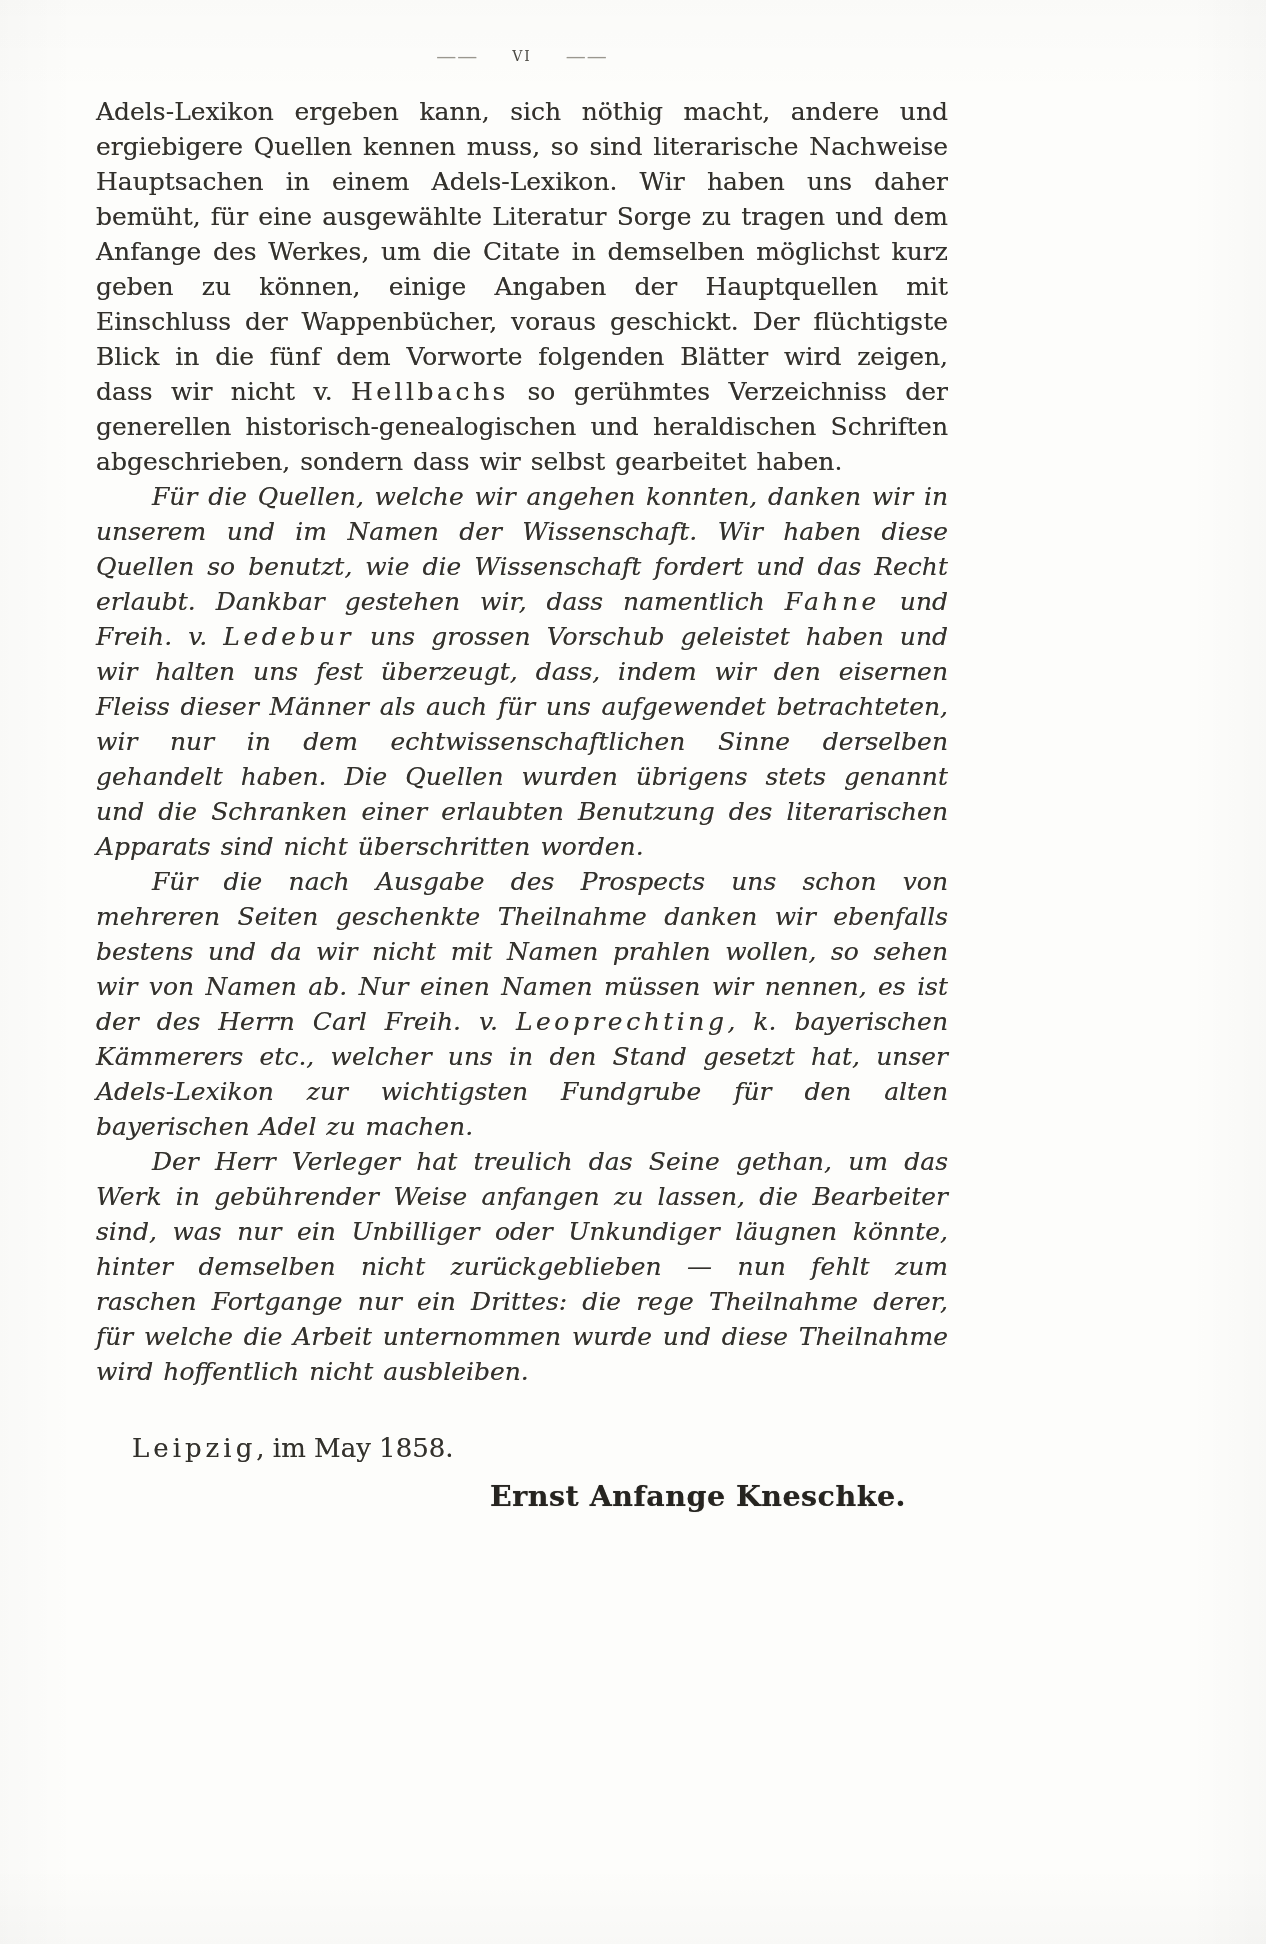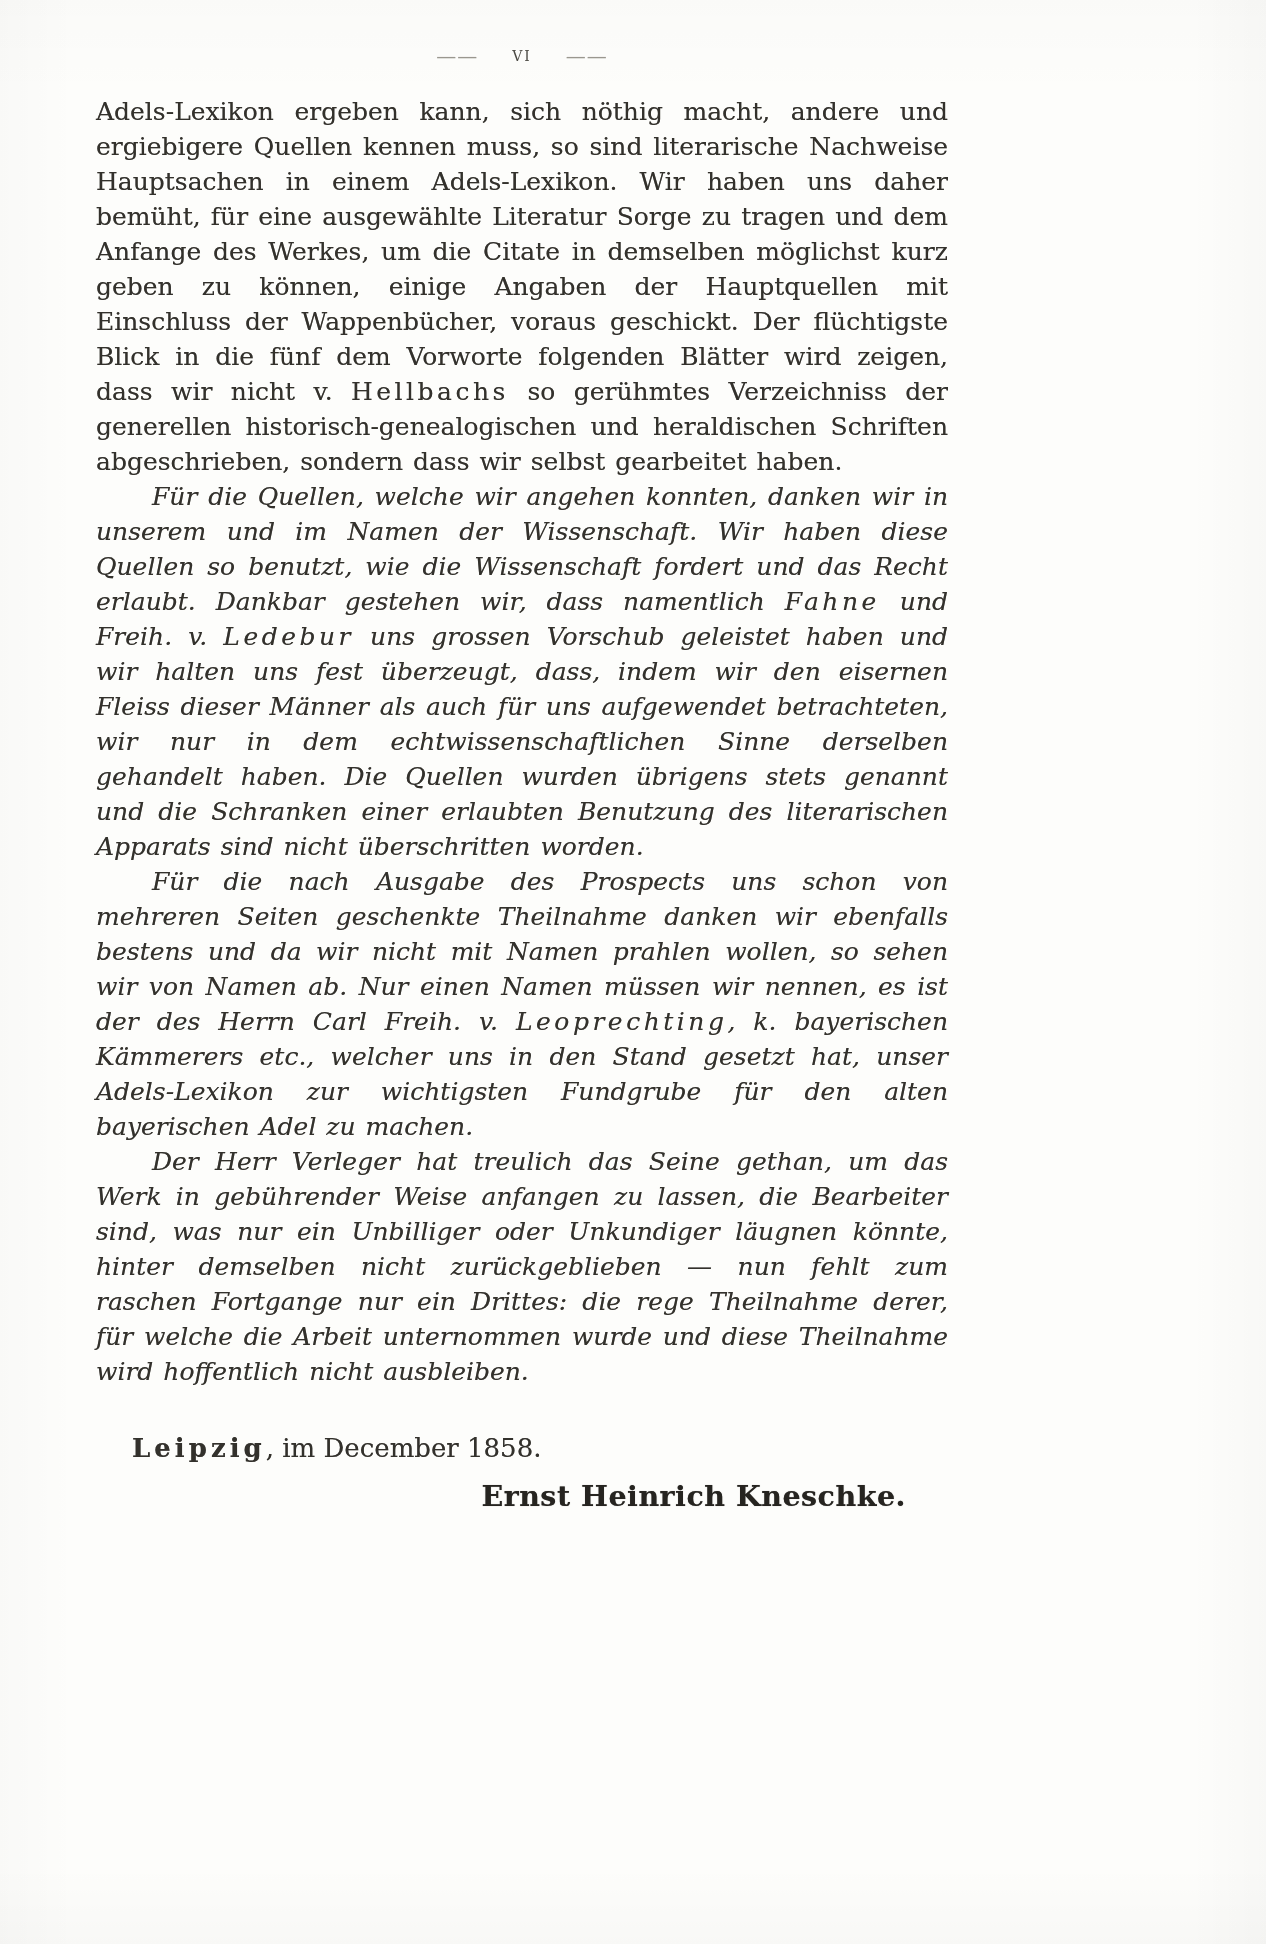--- a/index.html
+++ b/index.html
@@ -62,21 +62,21 @@
   .sperr {
     letter-spacing: 3.5px;
   }
   .dateline {
     margin-top: 44px;
     padding-left: 36px;
     font-size: 26px;
     text-shadow: 0 0 0.6px rgba(48,46,42,0.55);
   }
   .dateline .sperr {
-    font-weight: 700;
+    font-weight: 400;
     letter-spacing: 4px;
     margin-top: 22px;
   }
   .signature {
     margin-top: 16px;
     text-align: right;
     padding-right: 42px;
     font-size: 28.5px;
     font-weight: bold;
     letter-spacing: 0.5px;
@@ -97,17 +97,17 @@
     <span class="dash">——</span>
   </div>
 
   <div class="bodytext">
     <p><span>Adels-Lexikon ergeben kann, sich nöthig macht, andere und ergiebigere Quellen kennen muss, so sind literarische Nachweise Hauptsachen in einem Adels-Lexikon. Wir haben uns daher bemüht, für eine ausgewählte Literatur Sorge zu tragen und dem Anfange des Werkes, um die Citate in demselben möglichst kurz geben zu können, einige Angaben der Hauptquellen mit Einschluss der Wappenbücher, voraus geschickt. Der flüchtigste Blick in die fünf dem Vorworte folgenden Blätter wird zeigen, dass wir nicht v. </span><span class="sperr">Hellbachs</span><span> so gerühmtes Verzeichniss der generellen historisch-genealogischen und heraldischen Schriften abgeschrieben, sondern dass wir selbst gearbeitet haben.</span></p>
     <p class="indent"><span>Für die Quellen, welche wir angehen konnten, danken wir in unserem und im Namen der Wissenschaft. Wir haben diese Quellen so benutzt, wie die Wissenschaft fordert und das Recht erlaubt. Dankbar gestehen wir, dass namentlich </span><span class="sperr">Fahne</span><span> und Freih. v. </span><span class="sperr">Ledebur</span><span> uns grossen Vorschub geleistet haben und wir halten uns fest überzeugt, dass, indem wir den eisernen Fleiss dieser Männer als auch für uns aufgewendet betrachteten, wir nur in dem echtwissenschaftlichen Sinne derselben gehandelt haben. Die Quellen wurden übrigens stets genannt und die Schranken einer erlaubten Benutzung des literarischen Apparats sind nicht überschritten worden.</span></p>
     <p class="indent"><span>Für die nach Ausgabe des Prospects uns schon von mehreren Seiten geschenkte Theilnahme danken wir ebenfalls bestens und da wir nicht mit Namen prahlen wollen, so sehen wir von Namen ab. Nur einen Namen müssen wir nennen, es ist der des Herrn Carl Freih. v. </span><span class="sperr">Leoprechting</span><span>, k. bayerischen Kämmerers etc., welcher uns in den Stand gesetzt hat, unser Adels-Lexikon zur wichtigsten Fundgrube für den alten bayerischen Adel zu machen.</span></p>
     <p class="indent"><span>Der Herr Verleger hat treulich das Seine gethan, um das Werk in gebührender Weise anfangen zu lassen, die Bearbeiter sind, was nur ein Unbilliger oder Unkundiger läugnen könnte, hinter demselben nicht zurückgeblieben — nun fehlt zum raschen Fortgange nur ein Drittes: die rege Theilnahme derer, für welche die Arbeit unternommen wurde und diese Theilnahme wird hoffentlich nicht ausbleiben.</span></p>
   </div>
 
-  <div class="dateline"><span class="sperr">Leipzig</span><span>, im December 1858.</span></div>
+  <div class="dateline"><span class="sperr">Leipzig</span><span>, im May 1858.</span></div>
 
-  <div class="signature">Ernst Heinrich Kneschke.</div>
+  <div class="signature">Ernst Anfange Kneschke.</div>
 
 </div>
 
 </body></html>

